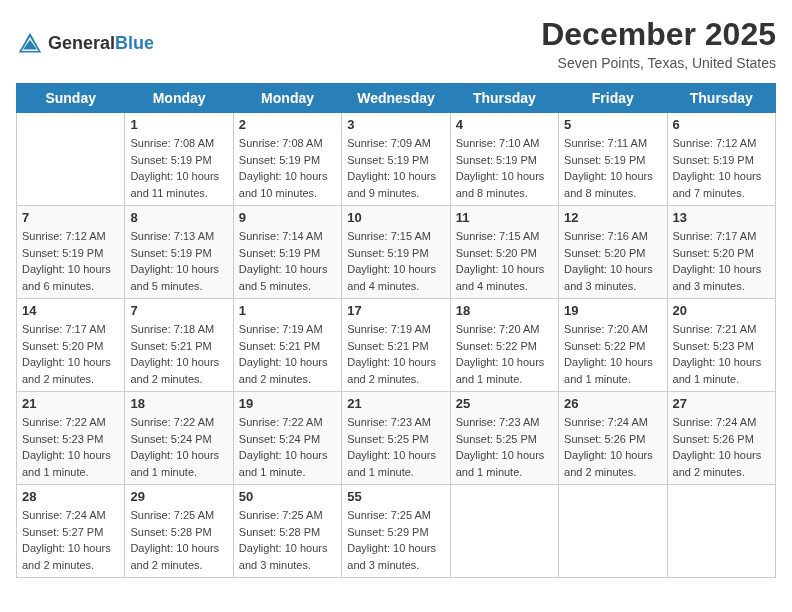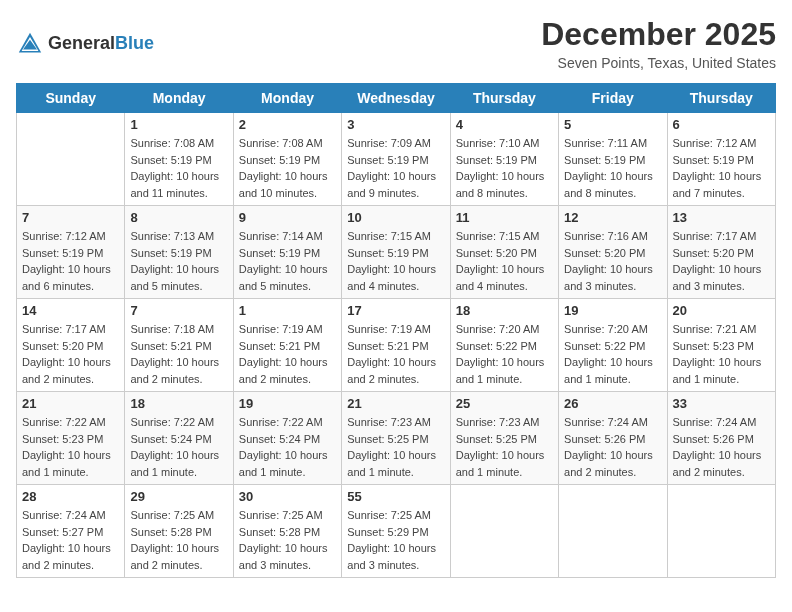--- a/index.html
+++ b/index.html
@@ -233,35 +233,35 @@
         </td>
         <td>
           <span class="day-num">25</span>
           <div class="day-info">Sunrise: 7:23 AM<br>Sunset: 5:25 PM<br>Daylight: 10 hours and 1 minute.</div>
         </td>
         <td>
           <span class="day-num">26</span>
           <div class="day-info">Sunrise: 7:24 AM<br>Sunset: 5:26 PM<br>Daylight: 10 hours and 2 minutes.</div>
         </td>
         <td>
-          <span class="day-num">33</span>
+          <span class="day-num">27</span>
           <div class="day-info">Sunrise: 7:24 AM<br>Sunset: 5:26 PM<br>Daylight: 10 hours and 2 minutes.</div>
         </td>
       </tr>
       <tr>
         <td>
           <span class="day-num">28</span>
           <div class="day-info">Sunrise: 7:24 AM<br>Sunset: 5:27 PM<br>Daylight: 10 hours and 2 minutes.</div>
         </td>
         <td>
           <span class="day-num">29</span>
           <div class="day-info">Sunrise: 7:25 AM<br>Sunset: 5:28 PM<br>Daylight: 10 hours and 2 minutes.</div>
         </td>
         <td>
-          <span class="day-num">30</span>
+          <span class="day-num">50</span>
           <div class="day-info">Sunrise: 7:25 AM<br>Sunset: 5:28 PM<br>Daylight: 10 hours and 3 minutes.</div>
         </td>
         <td>
           <span class="day-num">55</span>
           <div class="day-info">Sunrise: 7:25 AM<br>Sunset: 5:29 PM<br>Daylight: 10 hours and 3 minutes.</div>
         </td>
         <td class="empty-cell"></td>
         <td class="empty-cell"></td>
         <td class="empty-cell"></td>
       </tr>

